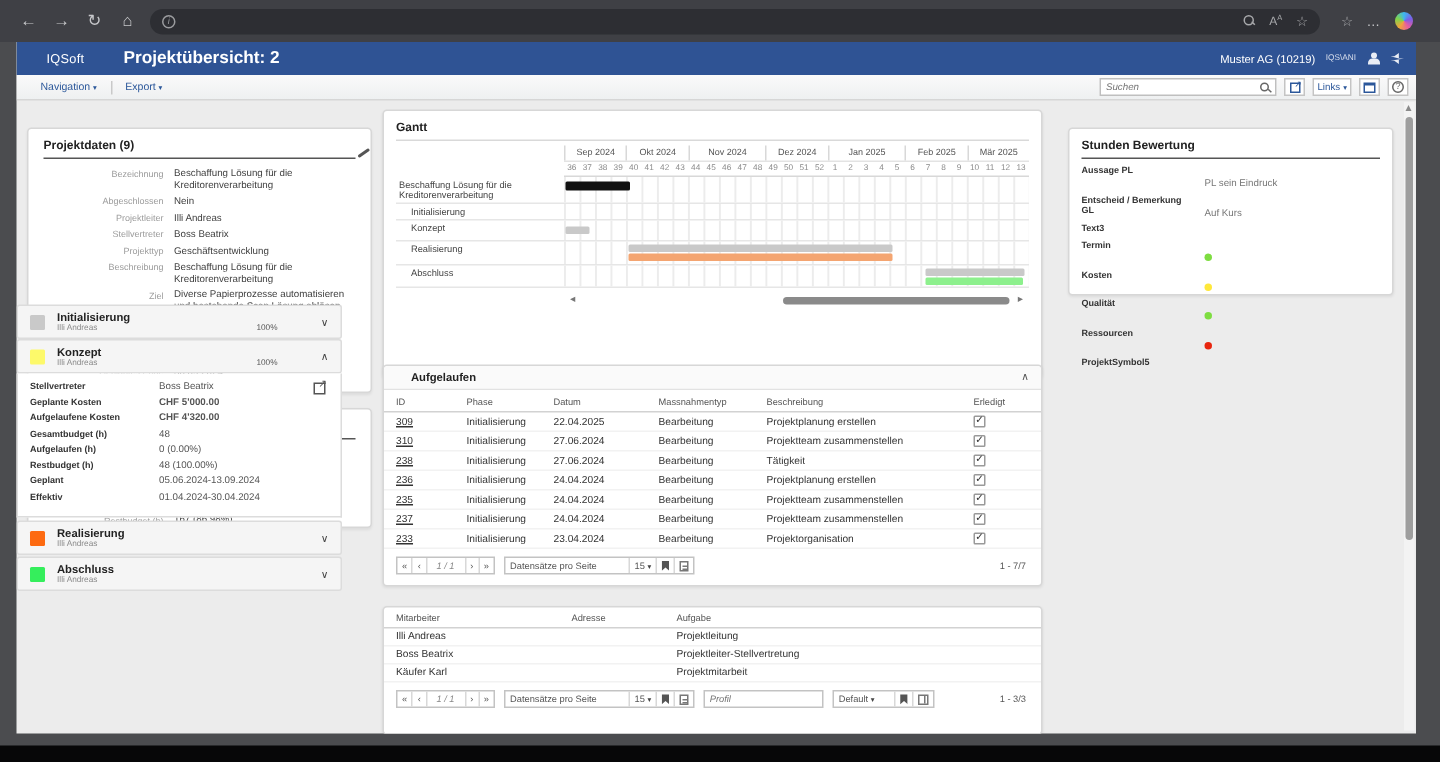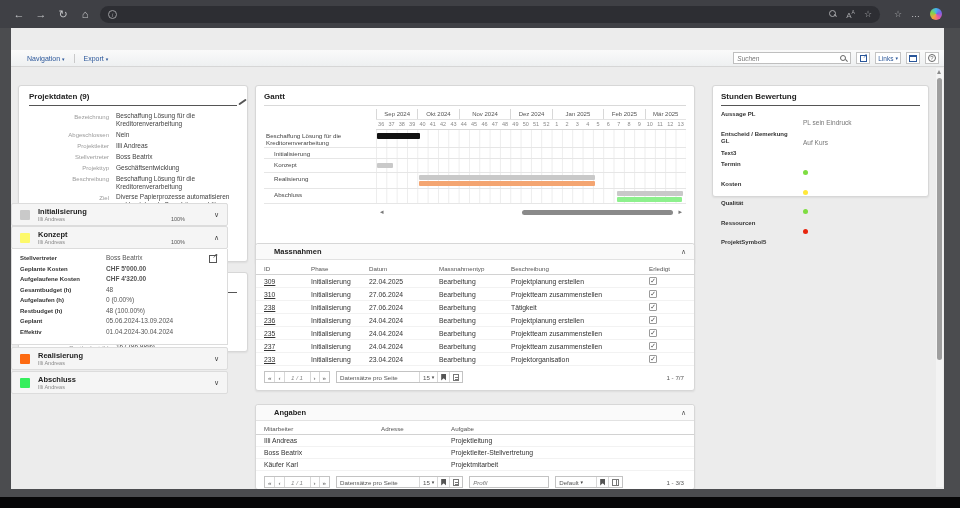--- a/index.html
+++ b/index.html
@@ -164,20 +164,30 @@
   </div>
   <span class="chrome-right">
     <span class="star">☆</span>
     <span class="dots">…</span>
     <span class="copilot"></span>
   </span>
 </div>
 
 <div class="viewport">
 
+  <div class="appbar">
+    <span class="brand">IQSoft</span>
+    <span class="page-title">Projektübersicht: 2</span>
+    <span class="appbar-right">
+      <span class="account">Muster AG (10219)</span>
+      <span class="username">IQS\ANI</span>
+      <span class="person"></span>
+      <span class="speaker"></span>
+    </span>
+  </div>
 
   <div class="menubar">
     <span class="menu-item"><span>Navigation</span> <span class="caret">▾</span></span>
     <span class="menu-sep"></span>
     <span class="menu-item"><span>Export</span> <span class="caret">▾</span></span>
     <span class="menubar-right">
       <span class="search-box">
         <input placeholder="Suchen" style="">
         <span class="mag2"></span>
       </span>
@@ -297,21 +307,21 @@
           <span class="f-value">25 (13.02%)</span>
         </div>
 
         <div class="f-row">
           <span class="f-label">Restbudget (h)</span>
           <span class="f-value">167 (86.98%)</span>
         </div>
       </div>
   </div>
 
-  <div class="card" style="left:244px;top:57px;width:440px;height:179px;padding:6px 8px;">
+  <div class="card" style="left:244px;top:45px;width:440px;height:179px;padding:6px 8px;">
     <div class="card-title">Gantt</div>
     <div class="rule-light"></div>
     <div style="margin-top:3px;">
       <div class="g-head" id="g-months">
           <div class="g-month" style="width: 13.3333%;">Sep 2024</div>
           <div class="g-month" style="width: 13.3333%;">Okt 2024</div>
           <div class="g-month" style="width: 16.6667%;">Nov 2024</div>
           <div class="g-month" style="width: 13.3333%;">Dez 2024</div>
           <div class="g-month" style="width: 16.6667%;">Jan 2025</div>
           <div class="g-month" style="width: 13.3333%;">Feb 2025</div>
@@ -386,21 +396,21 @@
         <span class="g-strack">
             <span class="g-thumb"></span>
           </span>
         <span class="g-arrow">▸</span>
       </div>
     </div>
   </div>
 
   <div class="card" style="left:244px;top:215px;width:440px;height:148px;">
     <div class="panel-head">
-      <span class="card-title">Massnahmen</span>
+      <span class="card-title">Aufgelaufen</span>
       <span class="chev">∧</span>
     </div>
     <div class="m-grid m-headrow">
       <span>ID</span>
       <span>Phase</span>
       <span>Datum</span>
       <span>Massnahmentyp</span>
       <span>Beschreibung</span>
       <span>Erledigt</span>
     </div>
@@ -499,24 +509,20 @@
           </span>
         <span>
             <span class="doc"></span>
           </span>
       </span>
       <span class="range">1 - 7/7</span>
     </div>
   </div>
 
   <div class="card" style="left:244px;top:376px;width:440px;height:86px;">
-    <div class="panel-head">
-      <span class="card-title">Angaben</span>
-      <span class="chev">∧</span>
-    </div>
     <div class="a-grid a-headrow">
       <span>Mitarbeiter</span>
       <span>Adresse</span>
       <span>Aufgabe</span>
     </div>
     <div>
 
         <div class="a-grid a-row">
           <span>Illi Andreas</span>
           <span></span>

